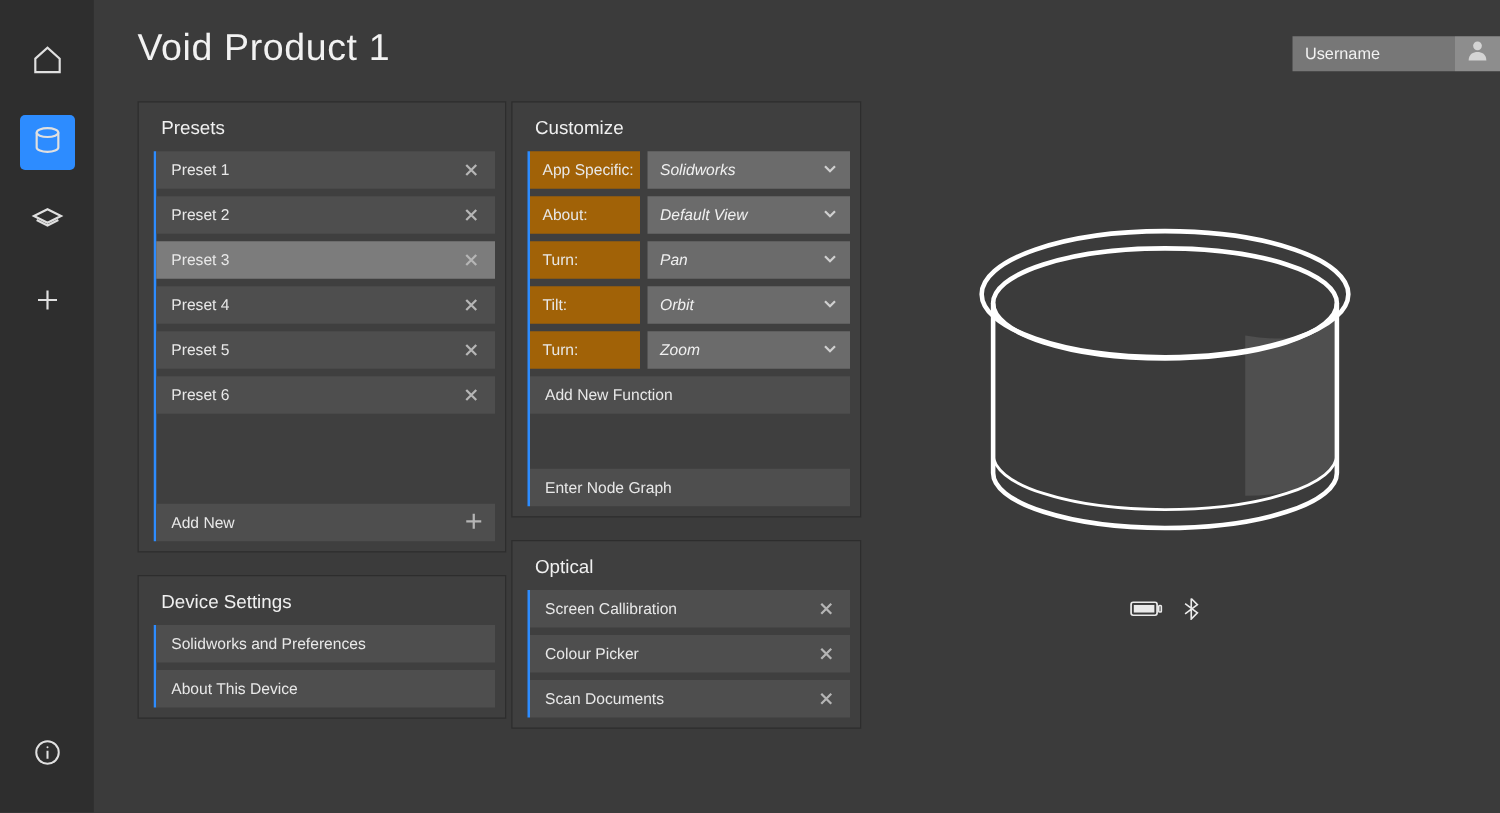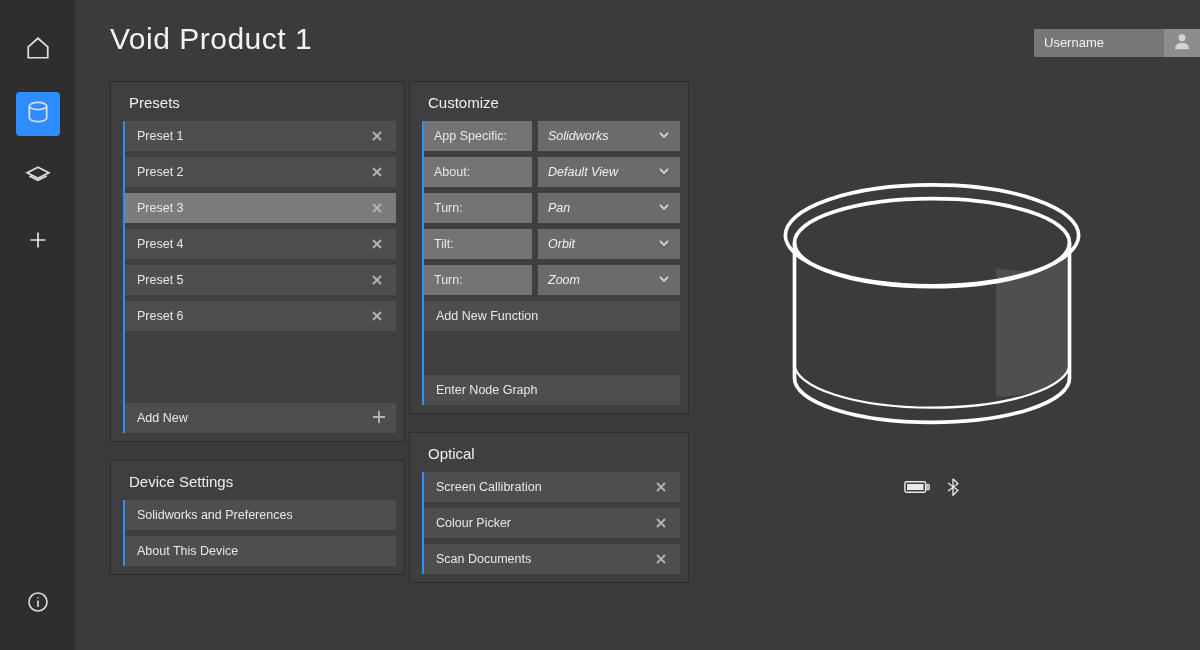--- a/index.html
+++ b/index.html
@@ -139,22 +139,22 @@
 .gap-row-cust { height: 32px; }
 
 
 .crow {
   height: 30px;
   display: flex;
   align-items: stretch;
   gap: 6px;
 }
 .crow-label {
-  width: 108px;
-  background: #737373;
+  width: 88px;
+  background: #a16207;
   display: flex; align-items: center;
   padding-left: 10px;
   font-size: 12.5px;
 }
 .crow-dd {
   flex: 1;
   background: #6b6b6b;
   display: flex; align-items: center;
   padding: 0 10px;
   font-size: 12.5px;

